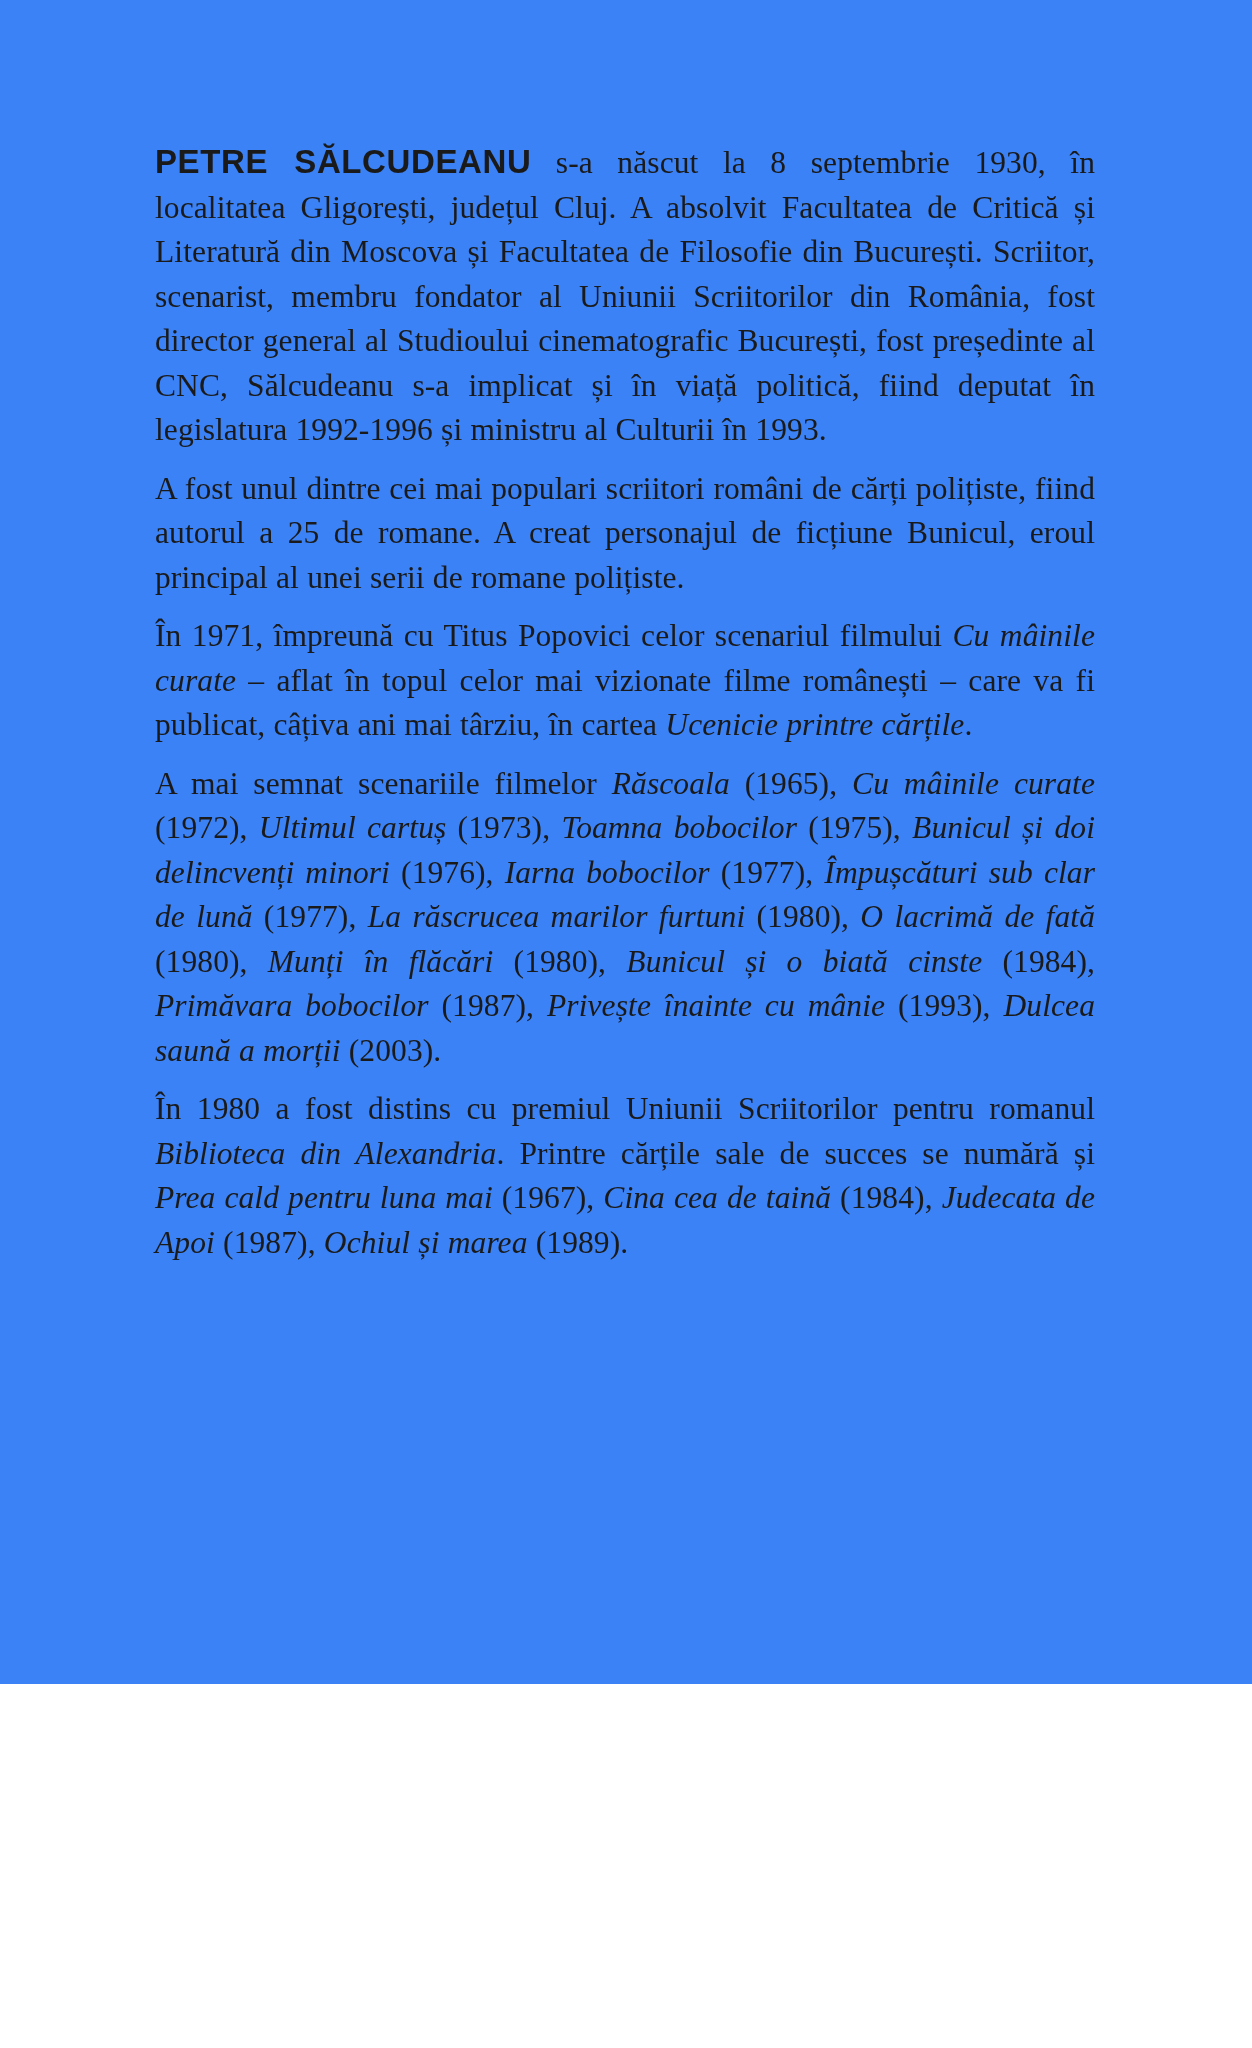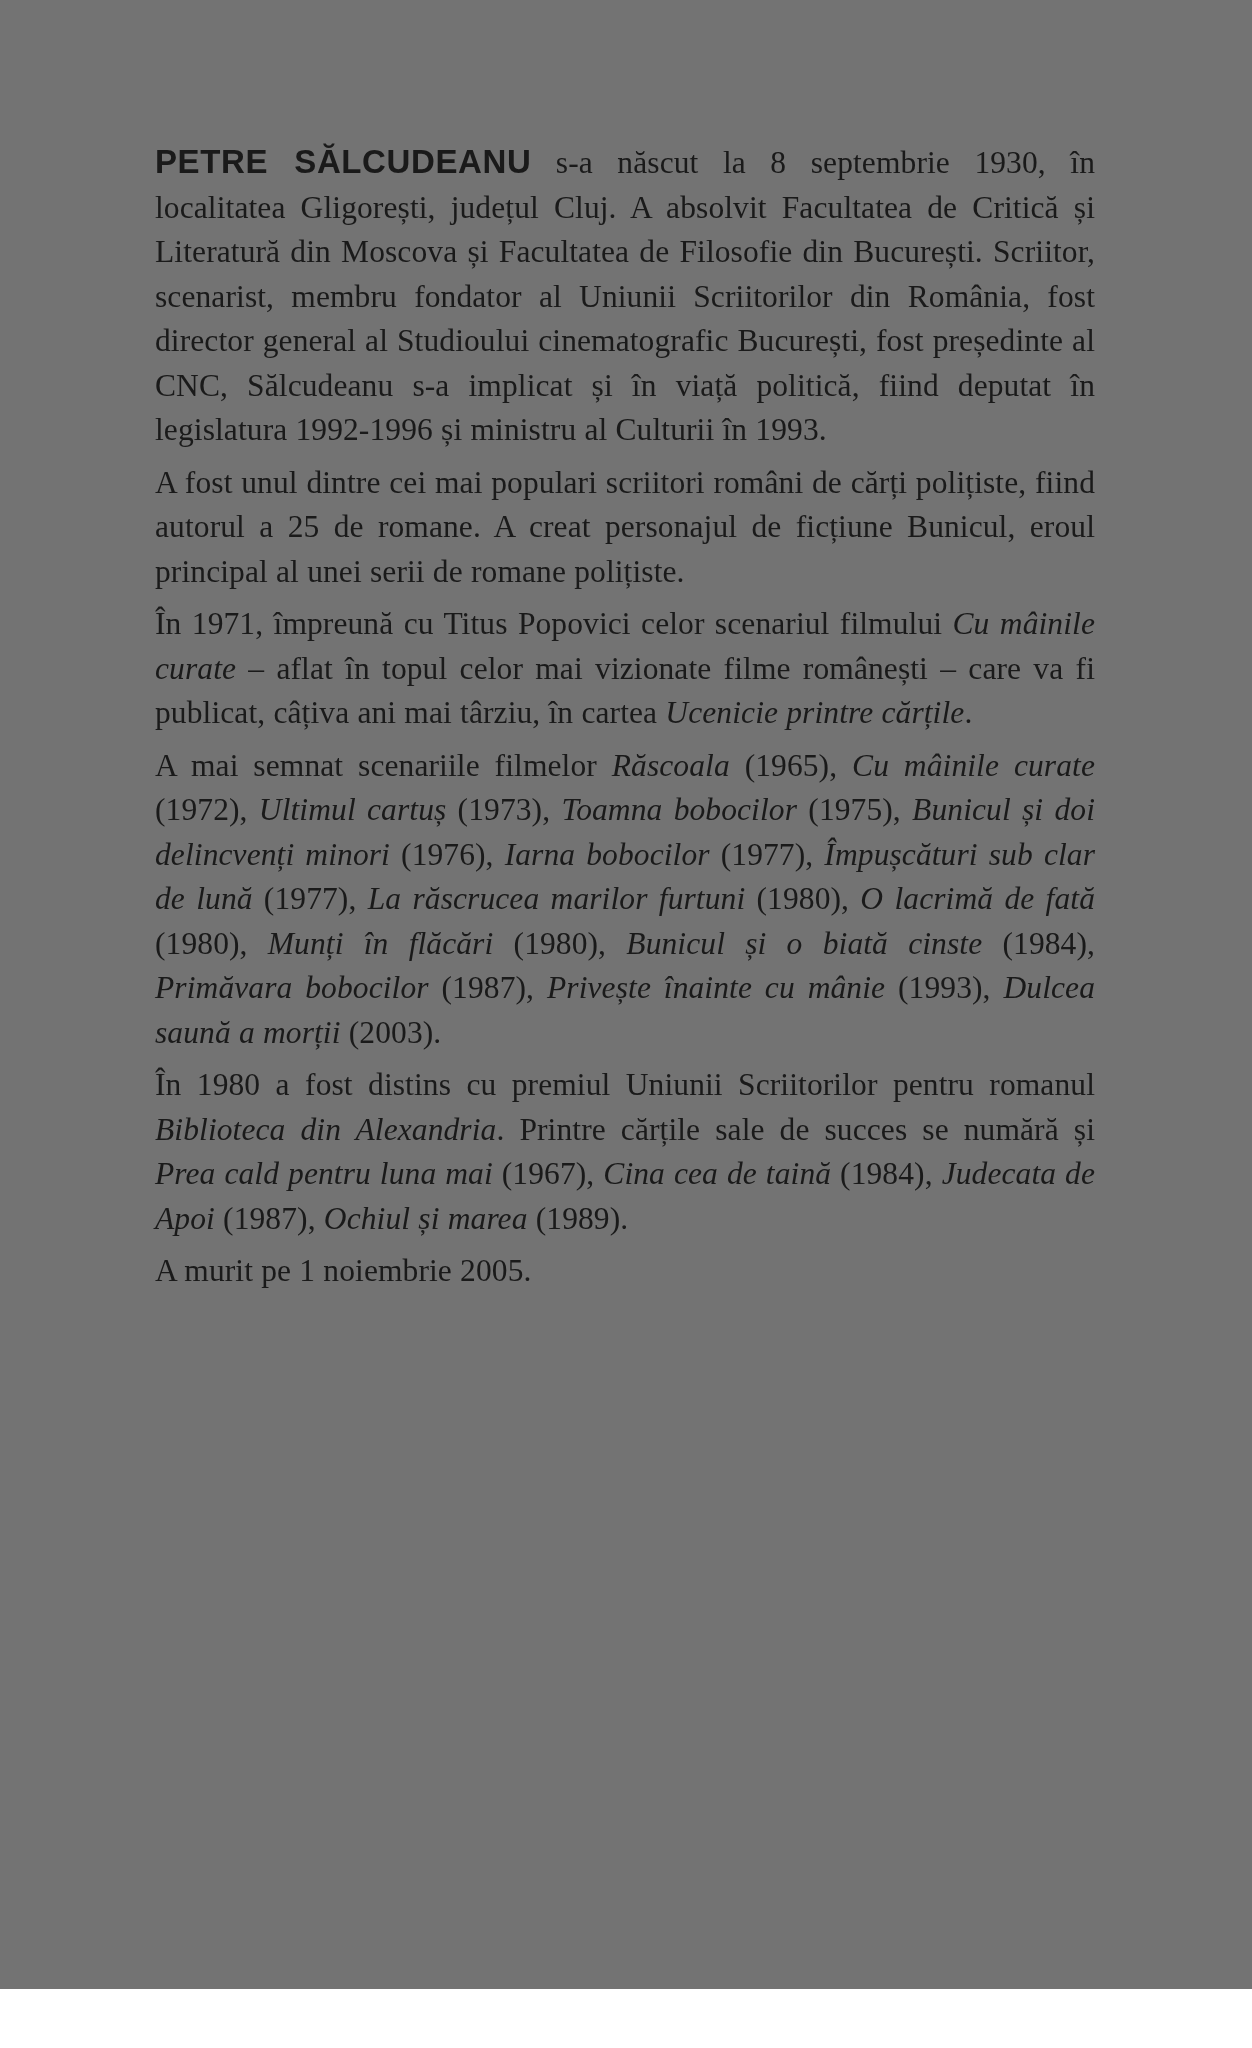--- a/index.html
+++ b/index.html
@@ -10,42 +10,42 @@
   body {
     width: 1252px;
     height: 2048px;
     font-family: "Liberation Serif", "DejaVu Serif", serif;
     color: #1a1a1a;
     -webkit-font-smoothing: antialiased;
   }
   .page {
     position: relative;
     width: 1252px;
-    height: 1989px;
-    background: #737373;
+    height: 1684px;
+    background: #3b82f6;
     overflow: hidden;
   }
   .text-column {
     position: absolute;
     left: 155px;
     top: 140px;
     width: 940px;
   }
   .bio-para {
     margin: 0;
     font-size: 31.5px;
     line-height: 44.5px;
     text-align: justify;
     text-justify: inter-word;
     letter-spacing: 0.1px;
     word-spacing: 0.2px;
     hyphens: manual;
   }
   .bio-para + .bio-para {
-    margin-top: 8px;
+    margin-top: 14px;
   }
   .lead-name {
     font-family: "Liberation Sans", "DejaVu Sans", sans-serif;
     font-weight: bold;
     font-size: 33px;
     letter-spacing: 0.6px;
   }
   i, .ital {
     font-style: italic;
   }
@@ -61,16 +61,15 @@
     <p class="bio-para"><span class="lead-name">PETRE SĂLCUDEANU</span><span> s-a născut la 8 septembrie 1930, în localitatea Gligorești, județul Cluj. A absolvit Facultatea de Critică și Literatură din Moscova și Facultatea de Filosofie din București. Scriitor, scenarist, membru fondator al Uniunii Scriitorilor din România, fost director general al Studioului cinematografic București, fost președinte al CNC, Sălcudeanu s-a implicat și în viață politică, fiind deputat în legislatura 1992-1996 și ministru al Culturii în 1993.</span></p>
 
     <p class="bio-para"><span>A fost unul dintre cei mai populari scriitori români de cărți polițiste, fiind autorul a 25 de romane. A creat personajul de ficțiune Bunicul, eroul principal al unei serii de romane polițiste.</span></p>
 
     <p class="bio-para"><span>În 1971, împreună cu Titus Popovici celor scenariul filmului </span><i>Cu mâinile curate</i><span> – aflat în topul celor mai vizionate filme românești – care va fi publicat, câțiva ani mai târziu, în cartea </span><i>Ucenicie printre cărțile</i><span>.</span></p>
 
     <p class="bio-para"><span>A mai semnat scenariile filmelor </span><span id="film-list"><i>Răscoala</i><span> (1965), </span><i>Cu mâinile curate</i><span> (1972), </span><i>Ultimul cartuș</i><span> (1973), </span><i>Toamna bobocilor</i><span> (1975), </span><i>Bunicul și doi delincvenți minori</i><span> (1976), </span><i>Iarna bobocilor</i><span> (1977), </span><i>Împușcături sub clar de lună</i><span> (1977), </span><i>La răscrucea marilor furtuni</i><span> (1980), </span><i>O lacrimă de fată</i><span> (1980), </span><i>Munți în flăcări</i><span> (1980), </span><i>Bunicul și o biată cinste</i><span> (1984), </span><i>Primăvara bobocilor</i><span> (1987), </span><i>Privește înainte cu mânie</i><span> (1993), </span><i>Dulcea saună a morții</i><span> (2003).</span></span></p>
 
     <p class="bio-para"><span>În 1980 a fost distins cu premiul Uniunii Scriitorilor pentru romanul </span><i>Biblioteca din Alexandria</i><span>. Printre cărțile sale de succes se numără și </span><span id="book-list"><i>Prea cald pentru luna mai</i><span> (1967), </span><i>Cina cea de taină</i><span> (1984), </span><i>Judecata de Apoi</i><span> (1987), </span><i>Ochiul și marea</i><span> (1989).</span></span></p>
 
-    <p class="bio-para"><span>A murit pe 1 noiembrie 2005.</span></p>
 
   </div>
 </div>
 
 </body></html>

